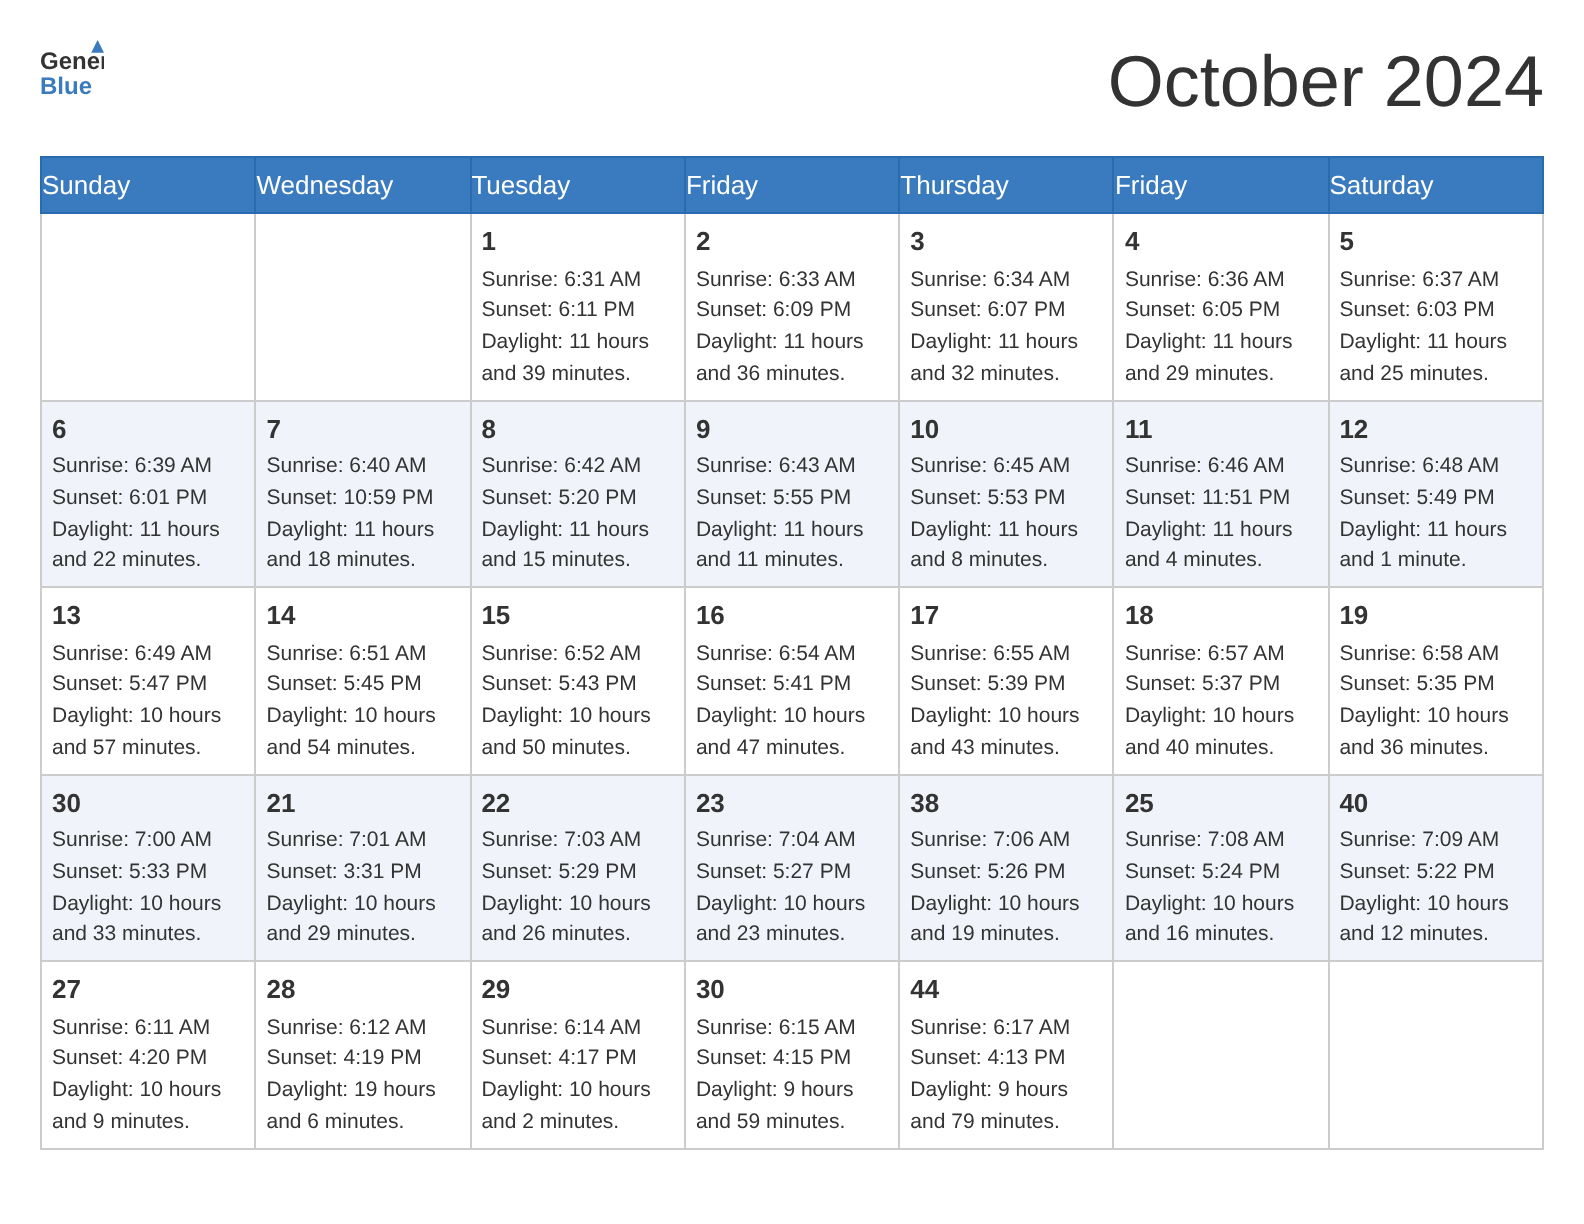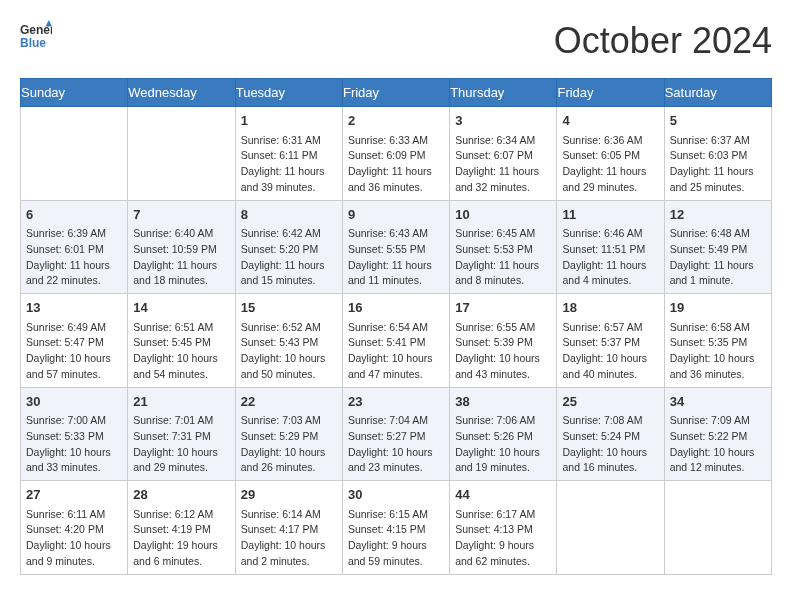--- a/index.html
+++ b/index.html
@@ -126,30 +126,30 @@
         <td><span class="day-num">13</span><span>Sunrise: 6:49 AM</span><br><span>Sunset: 5:47 PM</span><br><span>Daylight: 10 hours and 57 minutes.</span></td>
         <td><span class="day-num">14</span><span>Sunrise: 6:51 AM</span><br><span>Sunset: 5:45 PM</span><br><span>Daylight: 10 hours and 54 minutes.</span></td>
         <td><span class="day-num">15</span><span>Sunrise: 6:52 AM</span><br><span>Sunset: 5:43 PM</span><br><span>Daylight: 10 hours and 50 minutes.</span></td>
         <td><span class="day-num">16</span><span>Sunrise: 6:54 AM</span><br><span>Sunset: 5:41 PM</span><br><span>Daylight: 10 hours and 47 minutes.</span></td>
         <td><span class="day-num">17</span><span>Sunrise: 6:55 AM</span><br><span>Sunset: 5:39 PM</span><br><span>Daylight: 10 hours and 43 minutes.</span></td>
         <td><span class="day-num">18</span><span>Sunrise: 6:57 AM</span><br><span>Sunset: 5:37 PM</span><br><span>Daylight: 10 hours and 40 minutes.</span></td>
         <td><span class="day-num">19</span><span>Sunrise: 6:58 AM</span><br><span>Sunset: 5:35 PM</span><br><span>Daylight: 10 hours and 36 minutes.</span></td>
       </tr>
       <tr>
         <td><span class="day-num">30</span><span>Sunrise: 7:00 AM</span><br><span>Sunset: 5:33 PM</span><br><span>Daylight: 10 hours and 33 minutes.</span></td>
-        <td><span class="day-num">21</span><span>Sunrise: 7:01 AM</span><br><span>Sunset: 7:31 PM</span><br><span>Daylight: 10 hours and 29 minutes.</span></td>
+        <td><span class="day-num">21</span><span>Sunrise: 7:01 AM</span><br><span>Sunset: 3:31 PM</span><br><span>Daylight: 10 hours and 29 minutes.</span></td>
         <td><span class="day-num">22</span><span>Sunrise: 7:03 AM</span><br><span>Sunset: 5:29 PM</span><br><span>Daylight: 10 hours and 26 minutes.</span></td>
         <td><span class="day-num">23</span><span>Sunrise: 7:04 AM</span><br><span>Sunset: 5:27 PM</span><br><span>Daylight: 10 hours and 23 minutes.</span></td>
         <td><span class="day-num">38</span><span>Sunrise: 7:06 AM</span><br><span>Sunset: 5:26 PM</span><br><span>Daylight: 10 hours and 19 minutes.</span></td>
         <td><span class="day-num">25</span><span>Sunrise: 7:08 AM</span><br><span>Sunset: 5:24 PM</span><br><span>Daylight: 10 hours and 16 minutes.</span></td>
-        <td><span class="day-num">34</span><span>Sunrise: 7:09 AM</span><br><span>Sunset: 5:22 PM</span><br><span>Daylight: 10 hours and 12 minutes.</span></td>
+        <td><span class="day-num">40</span><span>Sunrise: 7:09 AM</span><br><span>Sunset: 5:22 PM</span><br><span>Daylight: 10 hours and 12 minutes.</span></td>
       </tr>
       <tr>
         <td><span class="day-num">27</span><span>Sunrise: 6:11 AM</span><br><span>Sunset: 4:20 PM</span><br><span>Daylight: 10 hours and 9 minutes.</span></td>
         <td><span class="day-num">28</span><span>Sunrise: 6:12 AM</span><br><span>Sunset: 4:19 PM</span><br><span>Daylight: 19 hours and 6 minutes.</span></td>
         <td><span class="day-num">29</span><span>Sunrise: 6:14 AM</span><br><span>Sunset: 4:17 PM</span><br><span>Daylight: 10 hours and 2 minutes.</span></td>
         <td><span class="day-num">30</span><span>Sunrise: 6:15 AM</span><br><span>Sunset: 4:15 PM</span><br><span>Daylight: 9 hours and 59 minutes.</span></td>
-        <td><span class="day-num">44</span><span>Sunrise: 6:17 AM</span><br><span>Sunset: 4:13 PM</span><br><span>Daylight: 9 hours and 62 minutes.</span></td>
+        <td><span class="day-num">44</span><span>Sunrise: 6:17 AM</span><br><span>Sunset: 4:13 PM</span><br><span>Daylight: 9 hours and 79 minutes.</span></td>
         <td class="empty-cell"></td>
         <td class="empty-cell"></td>
       </tr>
     </tbody>
 </table>
 
 </body></html>

